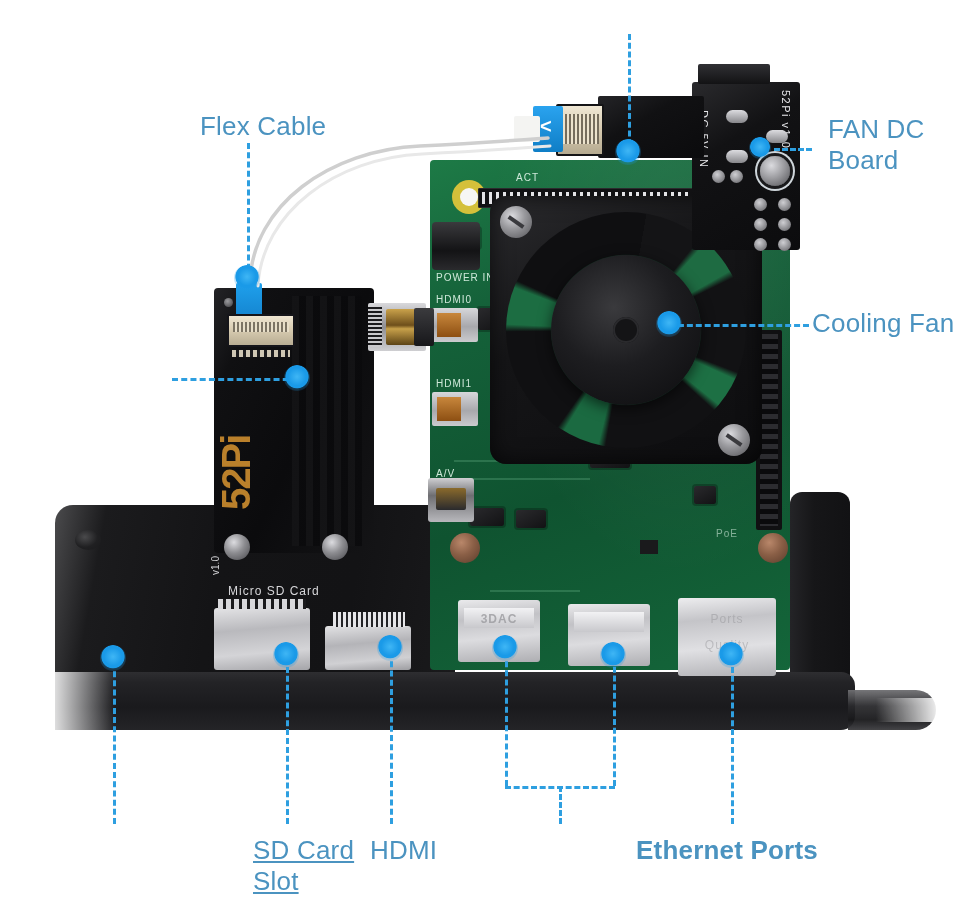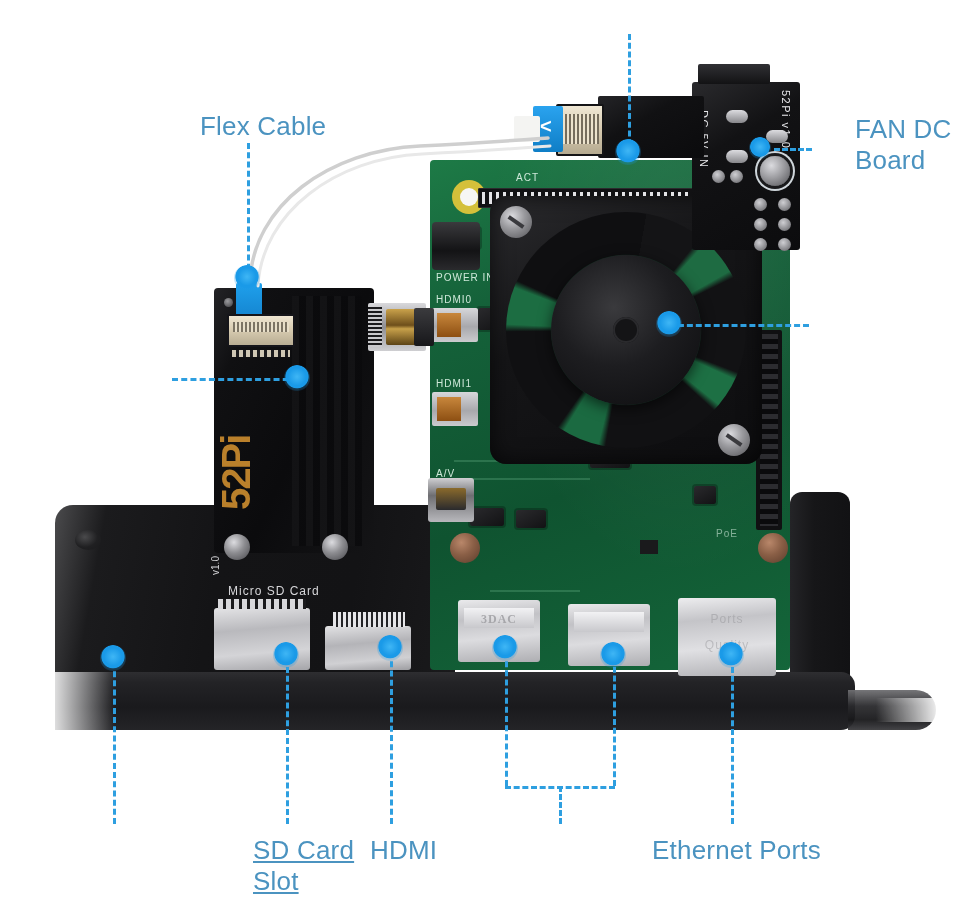--- a/index.html
+++ b/index.html
@@ -486,21 +486,21 @@
     <div class="scr" style="position:absolute;left:224px;top:534px;width:26px;height:26px;border-radius:50%;background:radial-gradient(circle at 38% 32%,#dcdce0,#8d8d91 45%,#46464a);"></div>
     <div class="scr" style="position:absolute;left:322px;top:534px;width:26px;height:26px;border-radius:50%;background:radial-gradient(circle at 38% 32%,#dcdce0,#8d8d91 45%,#46464a);"></div>
 
     <div class="rack-rail"></div>
     <div class="rack-rail-fadeL"></div>
     <div class="rack-tab"></div>
 
     <div class="sd-slot"></div>
     <div class="hdmi-port-lbl">HDMI 0</div>
     <div class="hdmi-port"></div>
-    <div class="usb-port" style="left:458px;top:600px;font-family:Liberation Serif, serif;">
+    <div class="usb-port" style="left:458px;top:600px;">
       <div class="inner"></div>
         <div class="txt">3DAC</div>
     </div>
     <div class="usb-port" style="left:568px;top:604px;">
       <div class="inner"></div>
     </div>
     <div class="eth-port">
       <div class="txt">Ports</div>
       <div class="txt2">Quality</div>
     </div>
@@ -540,20 +540,21 @@
   <div class="dot" style="left:669px;top:324px;"></div>
   <div class="dot" style="left:297px;top:378px;"></div>
   <div class="dot" style="left:113px;top:658px;"></div>
   <div class="dot" style="left:286px;top:655px;"></div>
   <div class="dot" style="left:390px;top:648px;"></div>
   <div class="dot" style="left:505px;top:648px;"></div>
   <div class="dot" style="left:613px;top:655px;"></div>
   <div class="dot" style="left:731px;top:655px;"></div>
 
   <div class="label" style="left:200px;top:111px;">Flex Cable</div>
-  <div class="label" style="left:855px;top:114px;">FAN DC
+  <div class="label" style="left:828px;top:114px;">FAN DC
 Board</div>
+  <div class="label" style="left:812px;top:308px;">Cooling Fan</div>
   <div class="label" style="left:253px;top:835px;text-decoration:underline;">SD Card
 Slot</div>
   <div class="label" style="left:370px;top:835px;">HDMI</div>
-  <div class="label" style="left:652px;top:835px;">Ethernet Ports</div>
+  <div class="label" style="left:636px;top:835px;font-weight:bold;">Ethernet Ports</div>
 
 </div>
 
 </body></html>

